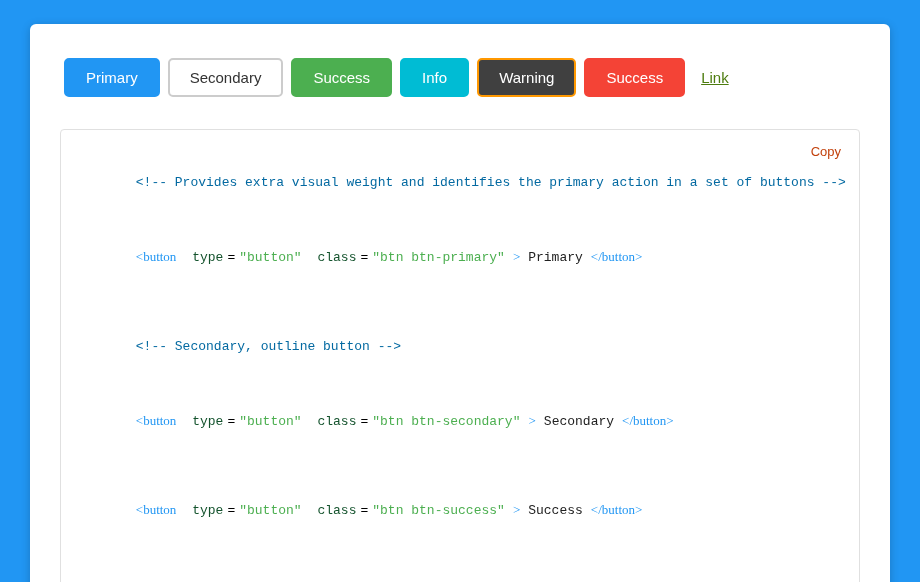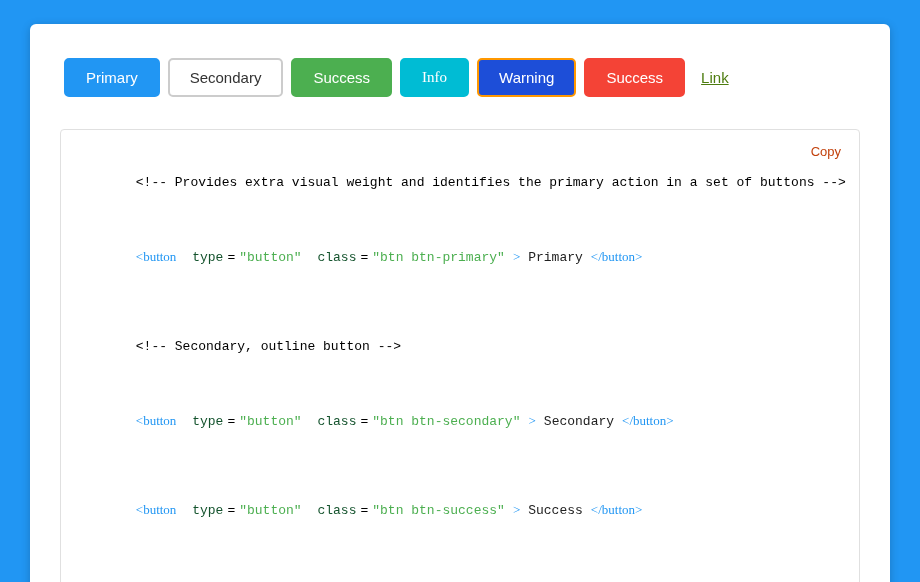--- a/index.html
+++ b/index.html
@@ -56,25 +56,24 @@
     .btn-success {
       background-color: #4caf50;
       color: #fff;
       border-color: #4caf50;
     }
 
     .btn-info {
       background-color: #00bcd4;
       color: #fff;
       border-color: #00bcd4;
-      font-family: Liberation Serif, serif;
     }
 
     .btn-warning {
-      background-color: #1d4ed8;
+      background-color: #404040;
       color: #fff;
       border-color: #ff9800;
     }
 
     .btn-danger {
       background-color: #f44336;
       color: #fff;
       border-color: #f44336;
     }
 
@@ -110,21 +109,21 @@
       color: #c2410c;
       font-size: 13px;
       cursor: pointer;
       font-family: Arial, sans-serif;
     }
 
     .code-line {
       white-space: pre;
     }
 
-    .comment { color: #000000; font-family: Liberation Mono, monospace; }
+    .comment { color: #0369a1; font-family: Liberation Mono, monospace; }
     .tag { color: #2196f3; font-family: Liberation Serif, serif; }
     .attr-name { color: #14532d; }
     .attr-value { color: #4caf50; }
     .text-content { color: #212121; font-weight: 500; }
 
     .spacer { height: 14px; }
   </style>
 </head>
 <body>
 

